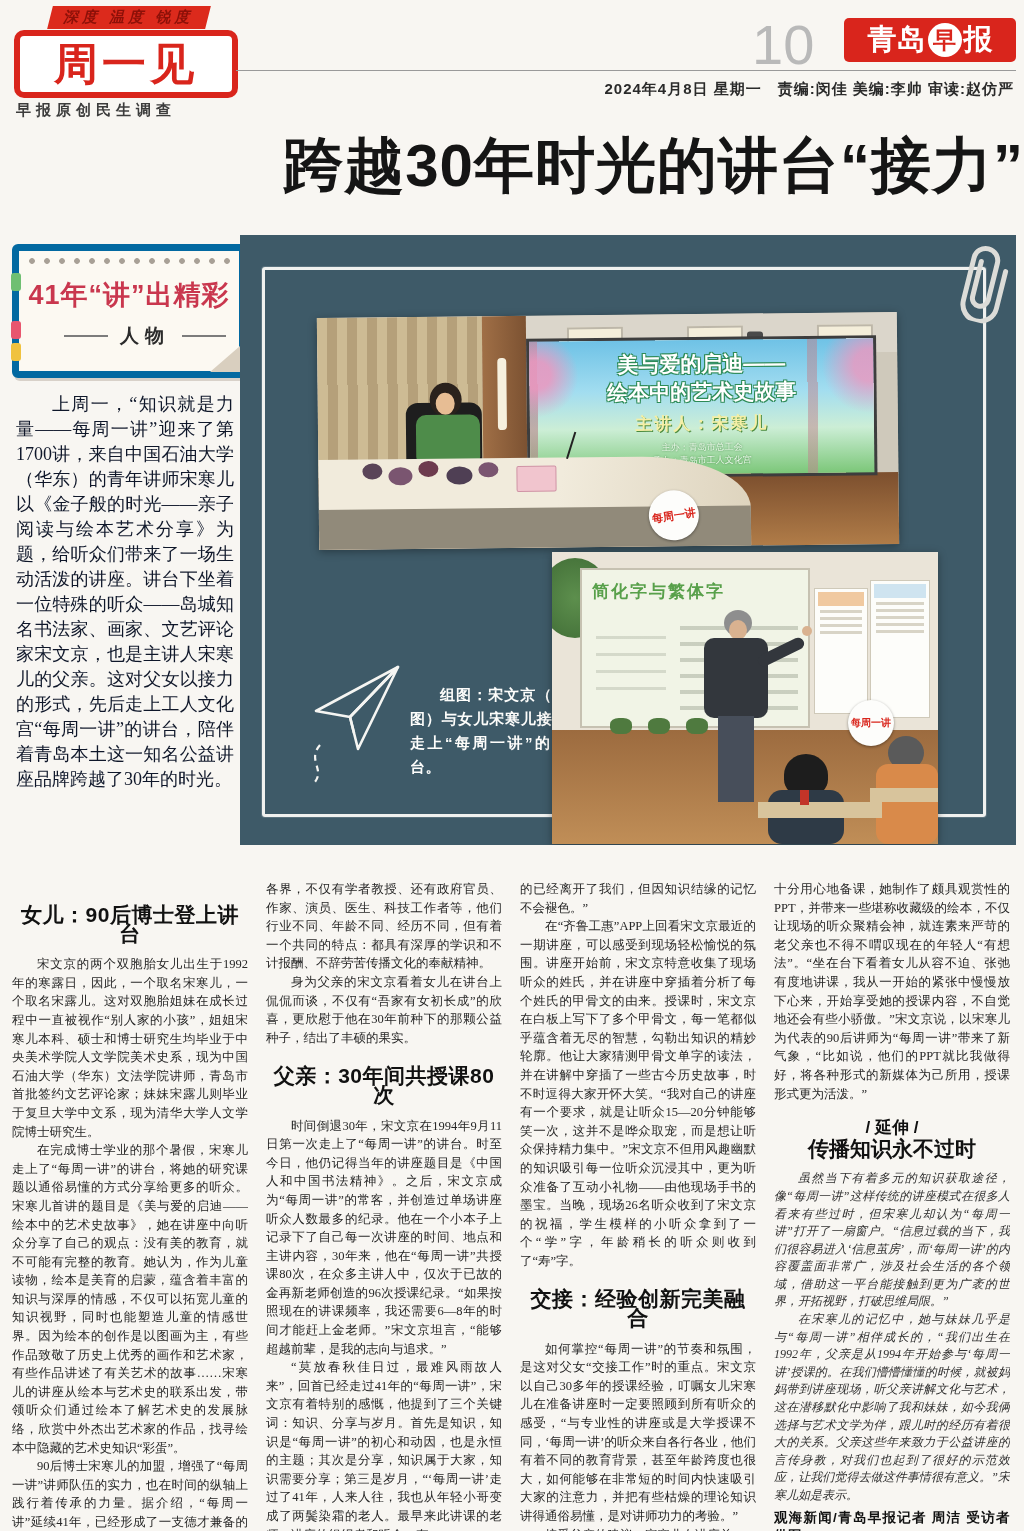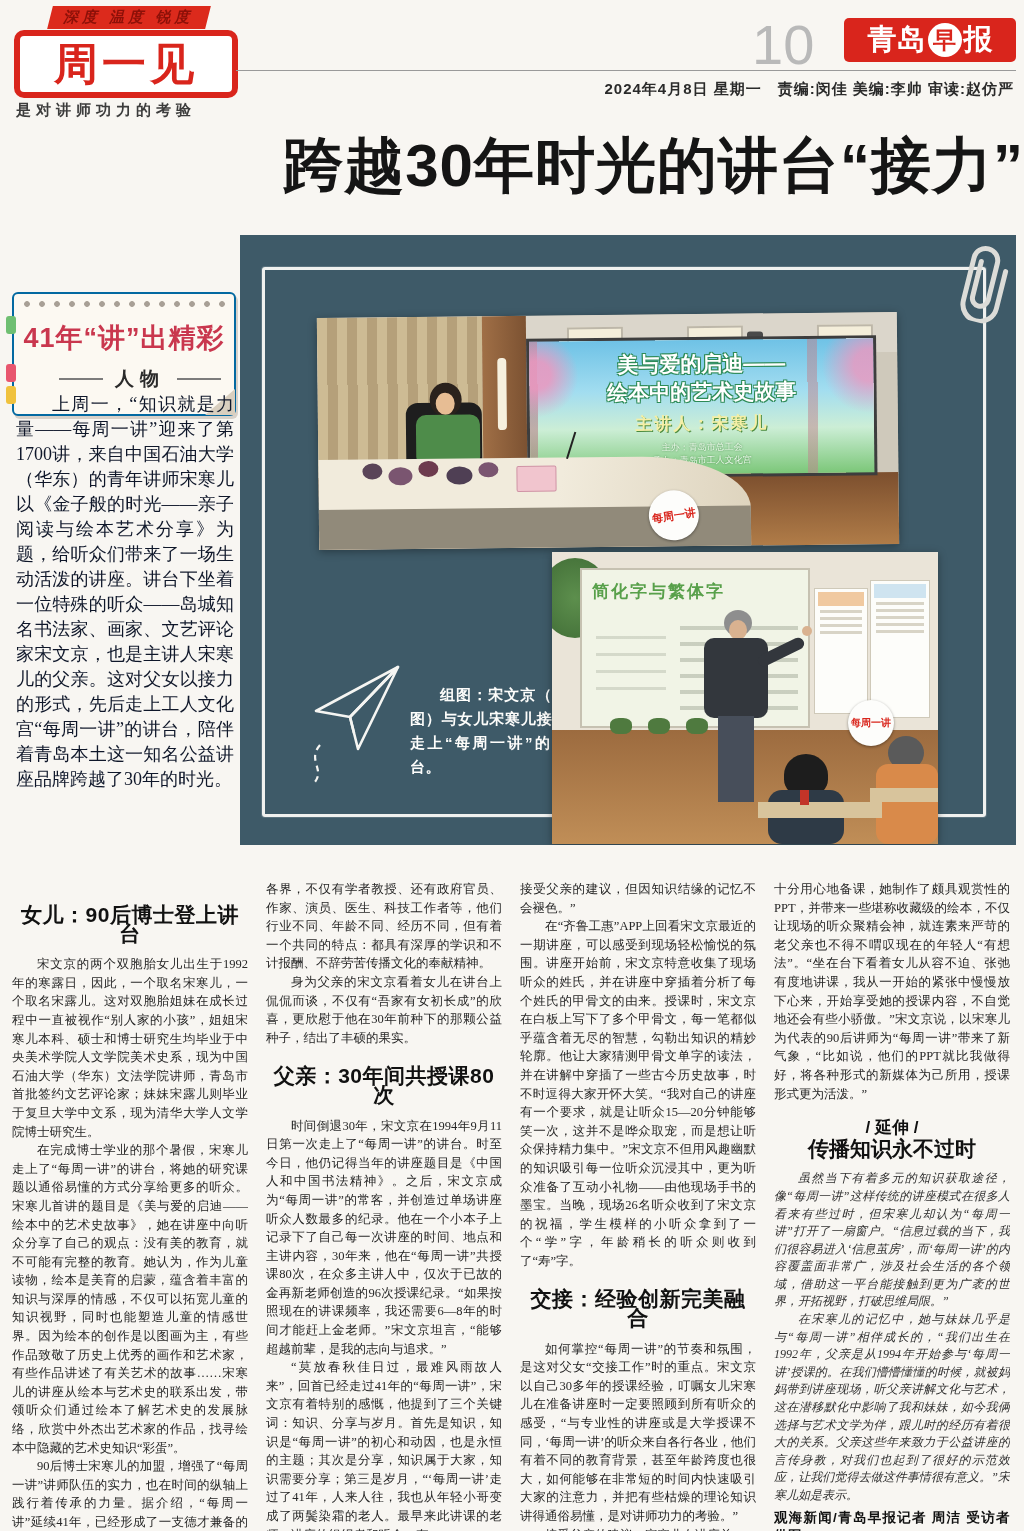--- a/index.html
+++ b/index.html
@@ -21,22 +21,22 @@
   .masthead .circle{width:34px;height:34px;background:#fff;border-radius:50%;color:#d9251c;
     display:inline-flex;align-items:center;justify-content:center;font-size:23px;font-weight:900;}
   .header-rule{left:236px;top:70px;width:780px;height:1px;background:#9a9a9a;}
   .date-line{right:10px;top:80px;font-size:15px;font-weight:600;color:#2a2a2a;letter-spacing:1px;white-space:nowrap;}
 
   
   .headline{left:0;top:126px;width:1024px;text-align:right;font-size:60px;font-weight:900;
     color:#151515;letter-spacing:1px;white-space:nowrap;}
 
   
-  .card{left:12px;top:244px;width:220px;height:120px;background:#fcf9f2;border:2px solid #0369a1;
-    border-radius:6px;box-shadow:2px 3px 0 rgba(120,100,80,.25);margin-top:48px;}
+  .card{left:12px;top:244px;width:220px;height:120px;background:#fcf9f2;border:7px solid #0369a1;
+    border-radius:6px;box-shadow:2px 3px 0 rgba(120,100,80,.25);}
   .card-spiral{position:absolute;top:4px;left:8px;right:8px;height:12px;
     background-image:radial-gradient(circle at 5px 6px,#a8a096 2.5px,transparent 3.2px);
     background-size:15px 12px;background-repeat:repeat-x;}
   .card-title{position:absolute;top:26px;left:0;width:100%;text-align:center;color:#c9374e;
     font-size:27px;font-weight:900;letter-spacing:1px;}
   .card-sub{position:absolute;top:72px;left:16px;width:100%;display:flex;align-items:center;justify-content:center;gap:12px;
     font-size:19px;font-weight:700;color:#2b2b2b;letter-spacing:6px;}
   .card-sub .dash{width:44px;height:2px;background:#7c7c7c;}
   .card-fold{position:absolute;right:-1px;bottom:-1px;width:0;height:0;border-style:solid;
     border-width:0 0 26px 30px;border-color:transparent transparent #d9cfbf transparent;}
@@ -149,21 +149,21 @@
     margin:0 0 12px;color:#111;}
   .credit{font-family:"Liberation Sans",sans-serif;font-weight:700;font-size:13.5px;color:#111;
     margin-top:4px;letter-spacing:.5px;}
 </style>
 </head>
 <body>
 
 <div class="abs logo-wrap">
   <div class="logo-banner">深度 温度 锐度</div>
   <div class="logo-main">周一见</div>
-  <div class="logo-tagline">是对讲师功力的考验</div>
+  <div class="logo-tagline">早报原创民生调查</div>
 </div>
 <div class="abs page-num">10</div>
 <div class="abs masthead">
   <span>青岛</span>
     <span class="circle">早</span>
     <span>报</span>
 </div>
 <div class="abs header-rule"></div>
 <div class="abs date-line">2024年4月8日 星期一　责编:闵佳 美编:李帅 审读:赵仿严</div>
 
@@ -287,21 +287,21 @@
       <p class="para">90后博士宋寒儿的加盟，增强了“每周一讲”讲师队伍的实力，也在时间的纵轴上践行着传承的力量。据介绍，“每周一讲”延续41年，已经形成了一支德才兼备的讲师队伍，他们来自青岛市</p>
     </div>
     <div class="col c1">
       <p class="para cont">各界，不仅有学者教授、还有政府官员、作家、演员、医生、科技工作者等，他们行业不同、年龄不同、经历不同，但有着一个共同的特点：都具有深厚的学识和不计报酬、不辞劳苦传播文化的奉献精神。</p>
       <p class="para">身为父亲的宋文京看着女儿在讲台上侃侃而谈，不仅有“吾家有女初长成”的欣喜，更欣慰于他在30年前种下的那颗公益种子，结出了丰硕的果实。</p>
       <div class="col-heading">父亲：30年间共授课80次</div>
       <p class="para">时间倒退30年，宋文京在1994年9月11日第一次走上了“每周一讲”的讲台。时至今日，他仍记得当年的讲座题目是《中国人和中国书法精神》。之后，宋文京成为“每周一讲”的常客，并创造过单场讲座听众人数最多的纪录。他在一个小本子上记录下了自己每一次讲座的时间、地点和主讲内容，30年来，他在“每周一讲”共授课80次，在众多主讲人中，仅次于已故的金再新老师创造的96次授课纪录。“如果按照现在的讲课频率，我还需要6—8年的时间才能赶上金老师。”宋文京坦言，“能够超越前辈，是我的志向与追求。”</p>
       <p class="para">“莫放春秋佳日过，最难风雨故人来”，回首已经走过41年的“每周一讲”，宋文京有着特别的感慨，他提到了三个关键词：知识、分享与岁月。首先是知识，知识是“每周一讲”的初心和动因，也是永恒的主题；其次是分享，知识属于大家，知识需要分享；第三是岁月，“‘每周一讲’走过了41年，人来人往，我也从年轻小哥变成了两鬓染霜的老人。最早来此讲课的老师、讲座的组织者和听众，有</p>
     </div>
     <div class="col c2">
-      <p class="para cont">接受父亲的建议，但因知识结缘的记忆不会褪色。”</p>
+      <p class="para cont">的已经离开了我们，但因知识结缘的记忆不会褪色。”</p>
       <p class="para">在“齐鲁工惠”APP上回看宋文京最近的一期讲座，可以感受到现场轻松愉悦的氛围。讲座开始前，宋文京特意收集了现场听众的姓氏，并在讲座中穿插着分析了每个姓氏的甲骨文的由来。授课时，宋文京在白板上写下了多个甲骨文，每一笔都似乎蕴含着无尽的智慧，勾勒出知识的精妙轮廓。他让大家猜测甲骨文单字的读法，并在讲解中穿插了一些古今历史故事，时不时逗得大家开怀大笑。“我对自己的讲座有一个要求，就是让听众15—20分钟能够笑一次，这并不是哗众取宠，而是想让听众保持精力集中。”宋文京不但用风趣幽默的知识吸引每一位听众沉浸其中，更为听众准备了互动小礼物——由他现场手书的墨宝。当晚，现场26名听众收到了宋文京的祝福，学生模样的小听众拿到了一个“学”字，年龄稍长的听众则收到了“寿”字。</p>
       <div class="col-heading">交接：经验创新完美融合</div>
       <p class="para">如何掌控“每周一讲”的节奏和氛围，是这对父女“交接工作”时的重点。宋文京以自己30多年的授课经验，叮嘱女儿宋寒儿在准备讲座时一定要照顾到所有听众的感受，“与专业性的讲座或是大学授课不同，‘每周一讲’的听众来自各行各业，他们有着不同的教育背景，甚至年龄跨度也很大，如何能够在非常短的时间内快速吸引大家的注意力，并把有些枯燥的理论知识讲得通俗易懂，是对讲师功力的考验。”</p>
       <p class="para">接受父亲的建议，宋寒儿在讲座前</p>
     </div>
     <div class="col c3">
       <p class="para cont">十分用心地备课，她制作了颇具观赏性的PPT，并带来一些堪称收藏级的绘本，不仅让现场的听众聚精会神，就连素来严苛的老父亲也不得不喟叹现在的年轻人“有想法”。“坐在台下看着女儿从容不迫、张弛有度地讲课，我从一开始的紧张中慢慢放下心来，开始享受她的授课内容，不自觉地还会有些小骄傲。”宋文京说，以宋寒儿为代表的90后讲师为“每周一讲”带来了新气象，“比如说，他们的PPT就比我做得好，将各种形式的新媒体为己所用，授课形式更为活泼。”</p>
       <div class="ext-label">/ 延伸 /</div>
       <div class="ext-title">传播知识永不过时</div>
       <p class="para kai">虽然当下有着多元的知识获取途径，像“每周一讲”这样传统的讲座模式在很多人看来有些过时，但宋寒儿却认为“每周一讲”打开了一扇窗户。“信息过载的当下，我们很容易进入‘信息茧房’，而‘每周一讲’的内容覆盖面非常广，涉及社会生活的各个领域，借助这一平台能接触到更为广袤的世界，开拓视野，打破思维局限。”</p>

